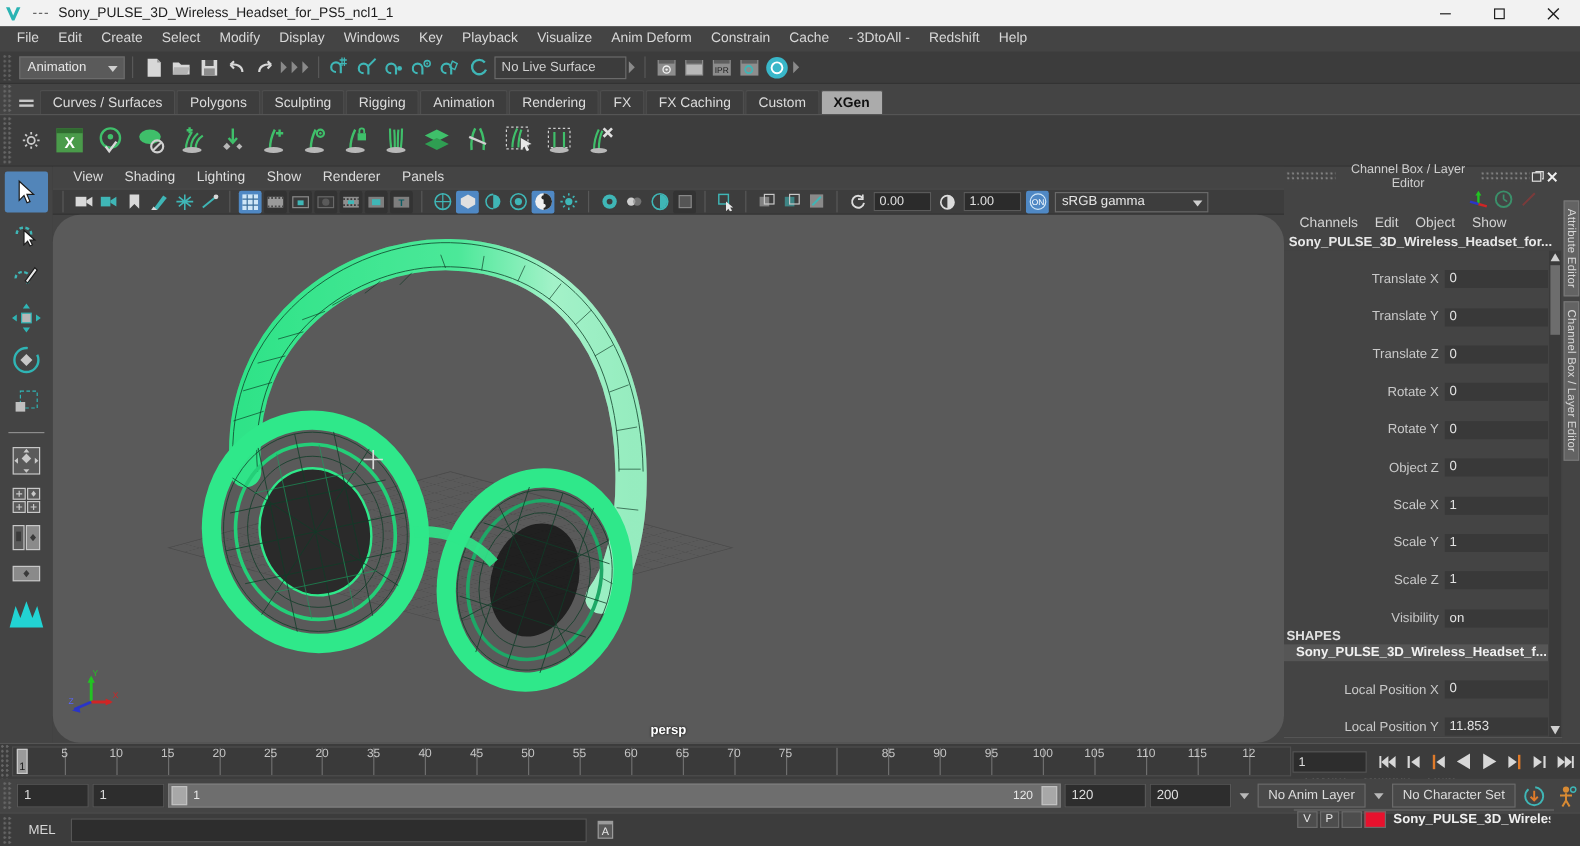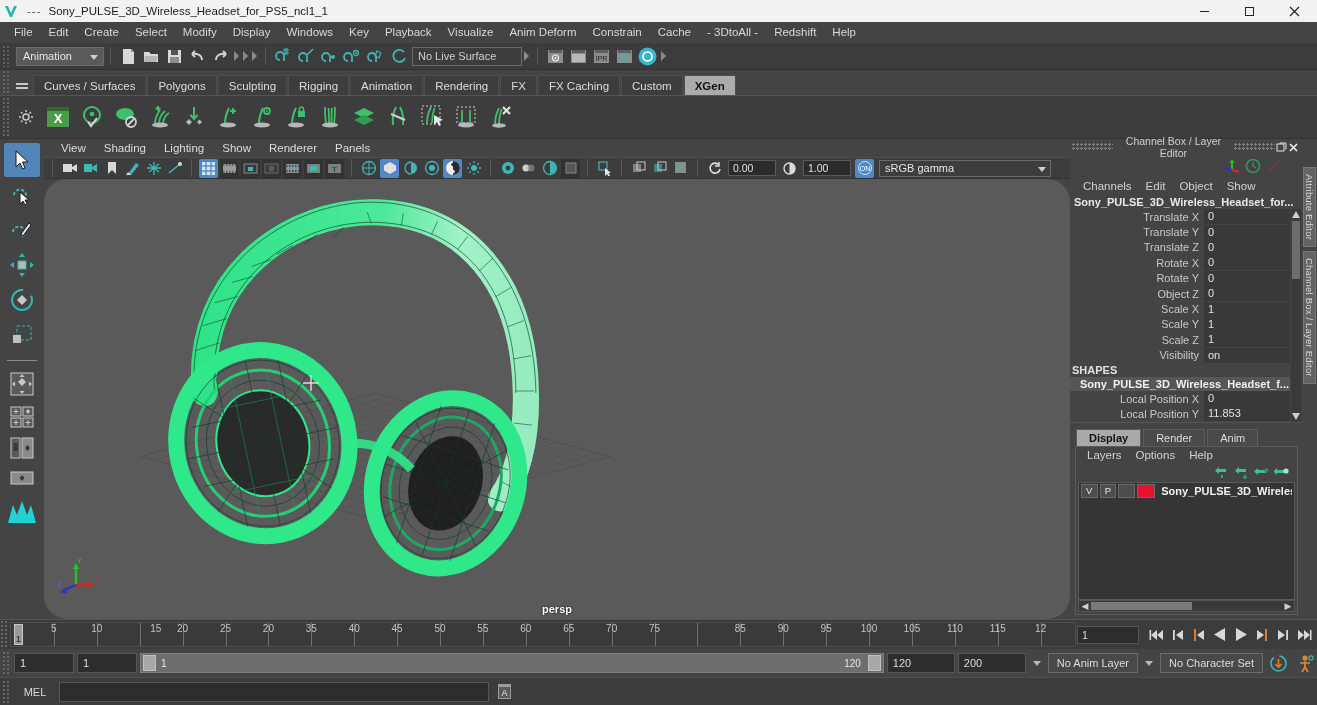--- a/index.html
+++ b/index.html
@@ -105,21 +105,21 @@
   .vpmenubar{ height:18px; background:#444; display:flex; align-items:center; flex:0 0 18px;
      padding-left:8px; font-size:11.5px; color:#dcdcdc;}
   .vpmenubar .vm{ padding:0 9px; cursor:default;}
   .vptoolbar{ height:22px; background:#3d3d3d; display:flex; align-items:center; flex:0 0 22px;
      border-top:1px solid #4d4d4d; border-bottom:1px solid #333; padding-left:2px; }
   .vbtn{ width:19px;height:19px;display:flex;align-items:center;justify-content:center;flex:0 0 19px;margin:0 1px;}
   .vbtn.on{ background:#4f88c4; border-radius:2px; }
   .vbtn.dark{ background:#333; border-radius:2px; }
   .numfield{ height:16px;width:48px;background:#2b2b2b;border:1px solid #5a5a5a;color:#e0e0e0;
      font-size:10.5px;display:flex;align-items:center;padding-left:4px;margin:0 3px; }
-  .gammabox{ height:17px;width:172px;background:#3d3d3d;border:1px solid #6a6a6a;color:#e6e6e6;
+  .gammabox{ height:17px;width:128px;background:#3d3d3d;border:1px solid #6a6a6a;color:#e6e6e6;
      display:flex;align-items:center;padding-left:5px;font-size:11px;position:relative;margin-left:4px;}
   .gammabox .caret{position:absolute;right:4px;top:6px;width:0;height:0;
      border-left:4px solid transparent;border-right:4px solid transparent;border-top:5px solid #cfcfcf;}
   .viewport{ flex:1 1 auto; position:relative; background:#5a5a5a; overflow:hidden; min-height:0;border-radius:23px;}
   .vp-label{ position:absolute; left:0; right:0; bottom:4px; text-align:center; font-size:11px;
      font-weight:bold; color:#ffffff; text-shadow:0 0 2px #000; }
   .axis-gizmo{ position:absolute; left:12px; bottom:18px; width:46px; height:46px; }
 
   
   .rightpanel{ width:247px; flex:0 0 247px; background:#444; display:flex; }
@@ -135,21 +135,21 @@
      background-image:radial-gradient(circle at 1.5px 1.5px,#808080 1px,transparent 1.2px);
      background-size:4px 4px;}
   .cb-header .t{ flex:1 1 auto; text-align:center; }
   .cbh-btn{width:13px;height:13px;display:flex;align-items:center;justify-content:center;color:#e0e0e0;font-size:10px;}
   .cb-gizrow{ height:22px; display:flex; align-items:center; justify-content:flex-end; flex:0 0 22px; padding-right:18px; }
   .cb-menubar{ height:18px; display:flex; align-items:center; flex:0 0 18px; padding-left:6px; font-size:11.5px;}
   .cb-menubar .cm{ padding:0 7px; }
   .cb-objname{ height:14px; flex:0 0 14px; font-size:11px; font-weight:bold; color:#e8e8e8;
      padding-left:4px; line-height:14px; white-space:nowrap; overflow:hidden;}
   .cb-list{ flex:0 0 auto; position:relative; background:#444; padding-right:12px;}
-  .cb-row{ height:15.4px; display:flex; align-items:center; font-size:11px; }
+  .cb-row{ height:15.4px; display:flex; align-items:center; font-size:11px;margin-top:16px; }
   .cb-row .lab{ flex:1 1 auto; text-align:right; padding-right:5px; color:#c9c9c9; white-space:nowrap;}
   .cb-row .val{ width:86px; flex:0 0 86px; background:#393939; height:15px; color:#e2e2e2;
      padding-left:4px; line-height:15px; }
   .cb-section{ height:14px; font-size:11px; font-weight:bold; color:#e0e0e0; padding-left:2px; line-height:14px;}
   .cb-shapename{ height:14px; font-size:11px; font-weight:bold; color:#f0f0f0; padding-left:10px;
      line-height:14px; background:#565656; white-space:nowrap; overflow:hidden;}
   .cb-scroll{ position:absolute; right:1px; top:0; bottom:0; width:10px; background:#3a3a3a;}
   .cb-scroll .thumb{ position:absolute; left:1px; right:1px; top:12px; height:58px; background:#6d6d6d;}
   .cb-scroll .up,.cb-scroll .dn{position:absolute;left:1px;right:1px;height:11px;display:flex;align-items:center;justify-content:center;}
   .cb-scroll .up{top:0;} .cb-scroll .dn{bottom:0;}
@@ -1134,21 +1134,21 @@
 
   <div class="timeslider">
     <div class="ts-grip"></div>
     <div class="ts-track" id="tsTrack">
       <div class="ts-current" style="left:3px">1</div>
     <div class="ts-tick" style="left: 4.03226%;"></div>
         <div class="ts-num" style="left: 4.03226%;">5</div>
         <div class="ts-tick" style="left: 8.06452%;"></div>
         <div class="ts-num" style="left: 8.06452%;">10</div>
         <div class="ts-tick" style="left: 12.0968%;"></div>
-        <div class="ts-num" style="left: 12.0968%; margin-left: 16px;">15</div>
+        <div class="ts-num" style="left: 12.0968%;">15</div>
         <div class="ts-tick" style="left: 16.129%;"></div>
         <div class="ts-num" style="left: 16.129%;">20</div>
         <div class="ts-tick" style="left: 20.1613%;"></div>
         <div class="ts-num" style="left: 20.1613%;">25</div>
         <div class="ts-tick" style="left: 24.1935%;"></div>
         <div class="ts-num" style="left: 24.1935%;">20</div>
         <div class="ts-tick" style="left: 28.2258%;"></div>
         <div class="ts-num" style="left: 28.2258%;">35</div>
         <div class="ts-tick" style="left: 32.2581%;"></div>
         <div class="ts-num" style="left: 32.2581%;">40</div>

